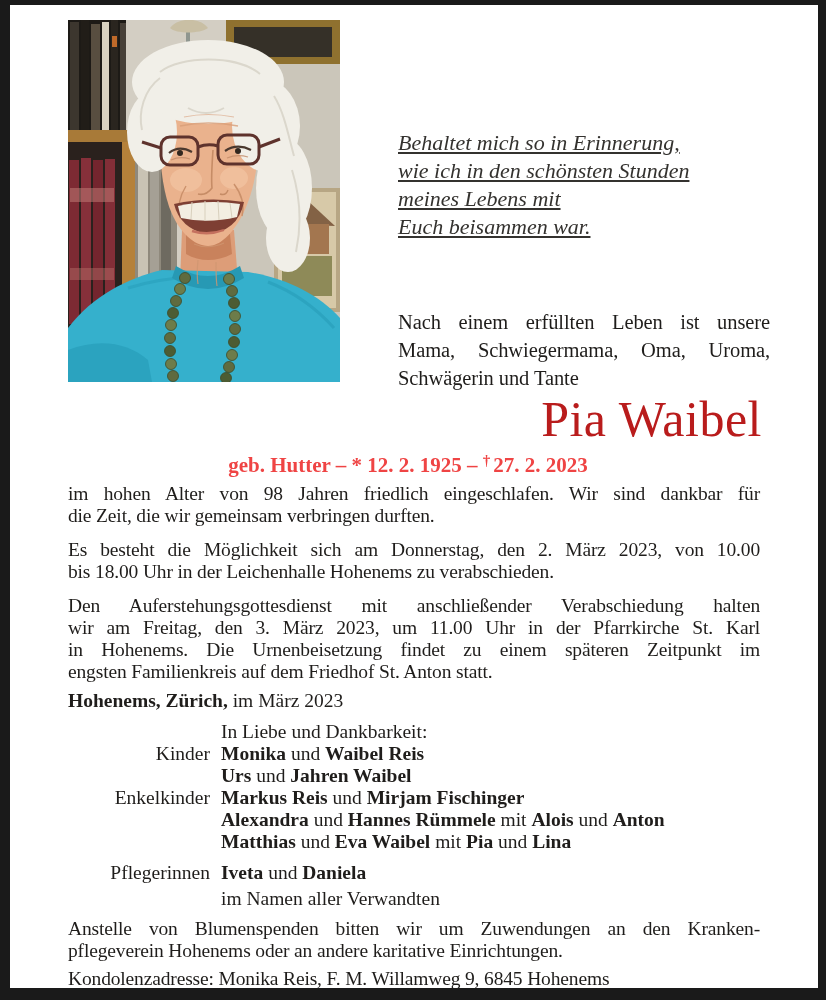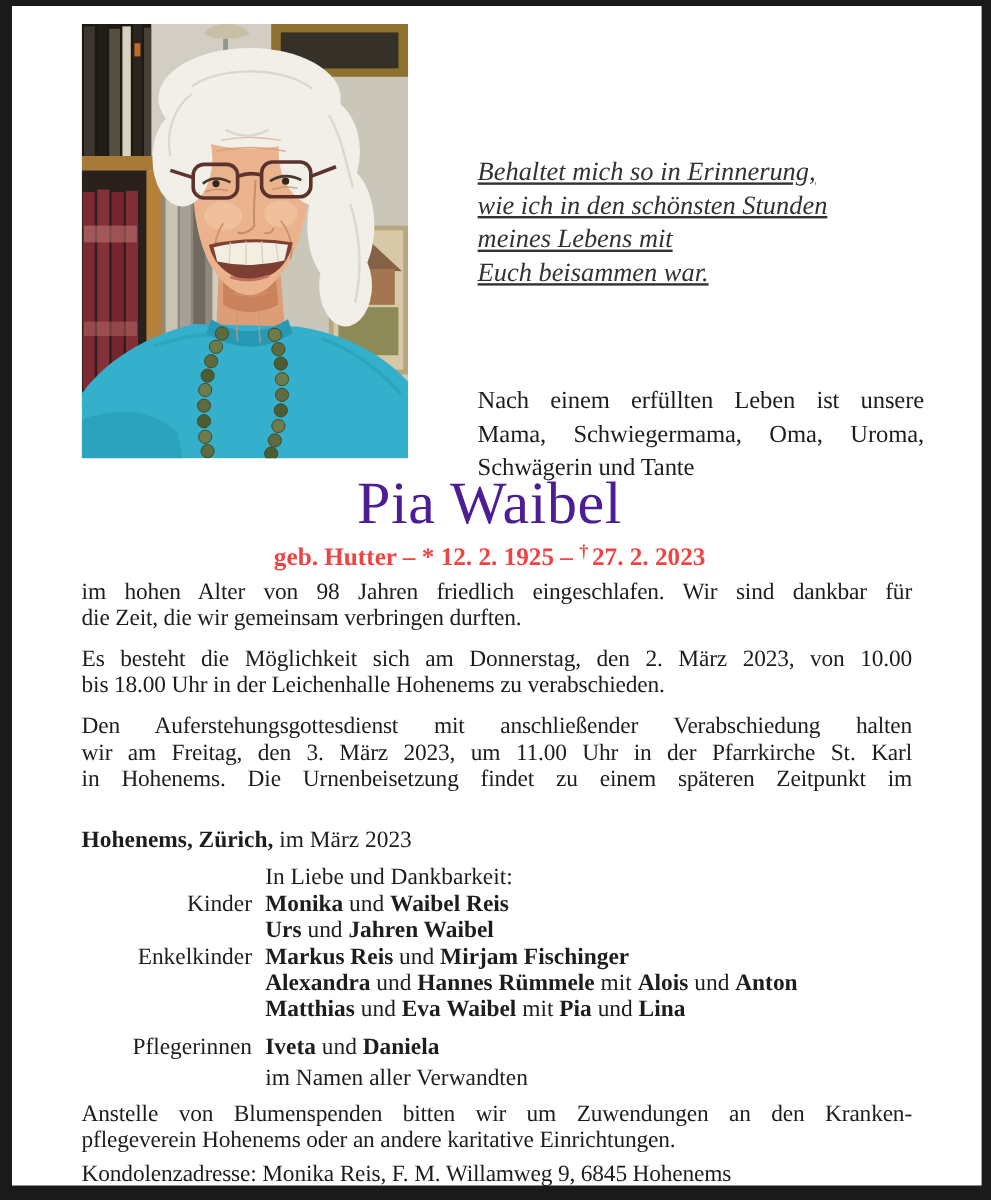--- a/index.html
+++ b/index.html
@@ -6,25 +6,25 @@
   body{width:826px;height:1000px;position:relative;font-family:"Liberation Serif","DejaVu Serif",serif;color:#1f1d1b;}
   .notice{position:absolute;left:0;top:0;width:826px;height:1000px;box-sizing:border-box;
           border-style:solid;border-color:#1a1a1a;border-width:5px 8px 12px 10px;background:#ffffff;}
   .inner{position:relative;width:100%;height:100%;}
 
   .photo{position:absolute;left:58px;top:15px;width:272px;height:362px;overflow:hidden;}
   .photo svg{display:block;width:100%;height:100%;}
 
   .quote{position:absolute;left:388px;top:124px;width:352px;
          font-style:italic;font-size:22px;line-height:28px;color:#34322f;text-decoration:underline;}
-  .intro{position:absolute;left:388px;top:315px;width:372px;
+  .intro{position:absolute;left:388px;top:303px;width:372px;
          font-size:20.5px;line-height:28px;letter-spacing:-0.1px;}
 
   .titleblock{position:absolute;left:44px;top:388px;width:708px;text-align:center;}
-  .name{font-size:50px;line-height:52px;font-weight:normal;margin:0;letter-spacing:0.5px;color:#4c1d95;}
+  .name{font-size:50px;line-height:52px;font-weight:normal;margin:0;letter-spacing:0.5px;color:#b91c1c;text-align:right;}
   .dates{margin-top:7px;font-size:21px;font-weight:bold;color:#ef4444;}
   .dates .dagger{font-size:0.72em;vertical-align:0.45em;margin-right:3px;font-weight:bold;}
 
   .bodytext{position:absolute;left:58px;top:478px;width:692px;
             font-size:19.5px;line-height:22px;letter-spacing:-0.15px;}
   .bodytext .para{margin:0 0 12px 0;}
 
   .jl{text-align:justify;text-align-last:justify;}
 
   .signoff{position:absolute;left:58px;top:685px;font-size:19.5px;}
@@ -210,20 +210,21 @@
           <div>die Zeit, die wir gemeinsam verbringen durften.</div>
         </div>
       <div class="para">
           <div class="jl">Es besteht die Möglichkeit sich am Donnerstag, den 2. März 2023, von 10.00</div>
           <div>bis 18.00 Uhr in der Leichenhalle Hohenems zu verabschieden.</div>
         </div>
       <div class="para">
           <div class="jl">Den Auferstehungsgottesdienst mit anschließender Verabschiedung halten</div>
           <div class="jl">wir am Freitag, den 3. März 2023, um 11.00 Uhr in der Pfarrkirche St. Karl</div>
           <div class="jl">in Hohenems. Die Urnenbeisetzung findet zu einem späteren Zeitpunkt im</div>
+          <div>engsten Familienkreis auf dem Friedhof St. Anton statt.</div>
         </div>
     </div>
 
     <div class="signoff">
       <span class="bold">Hohenems, Zürich,</span>
       <span>im März 2023</span>
     </div>
 
     <div class="family">
         <div class="frow"><span class="flabel"></span><span><span>In Liebe und Dankbarkeit:</span></span></div>

